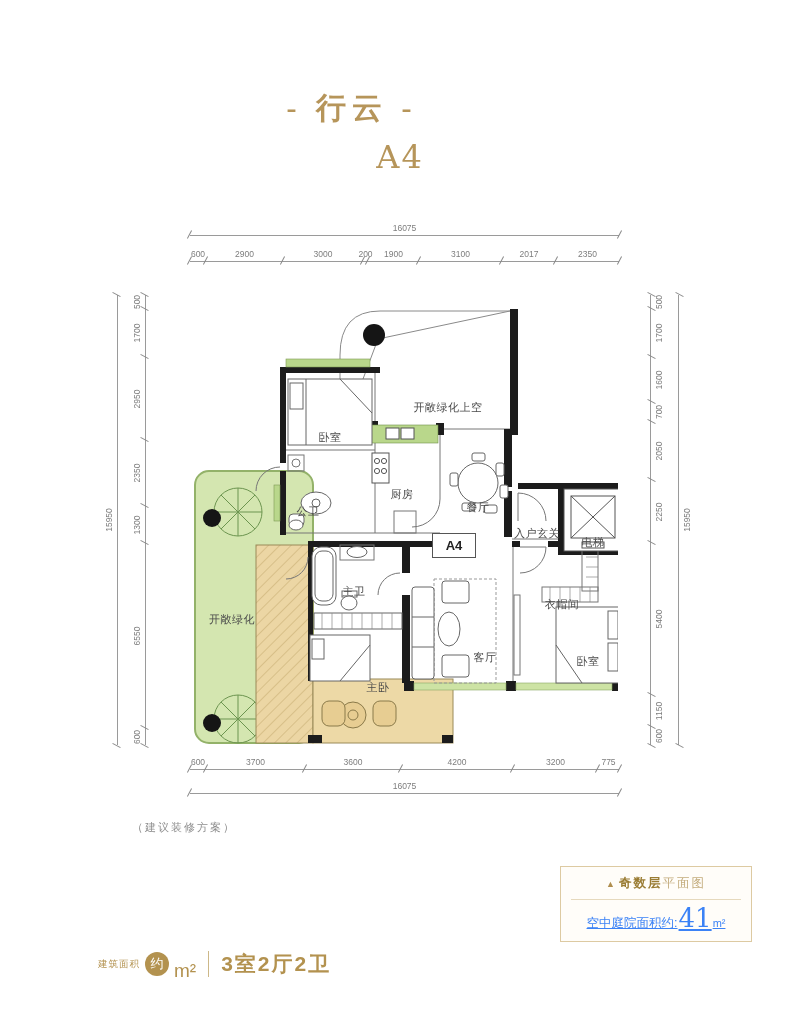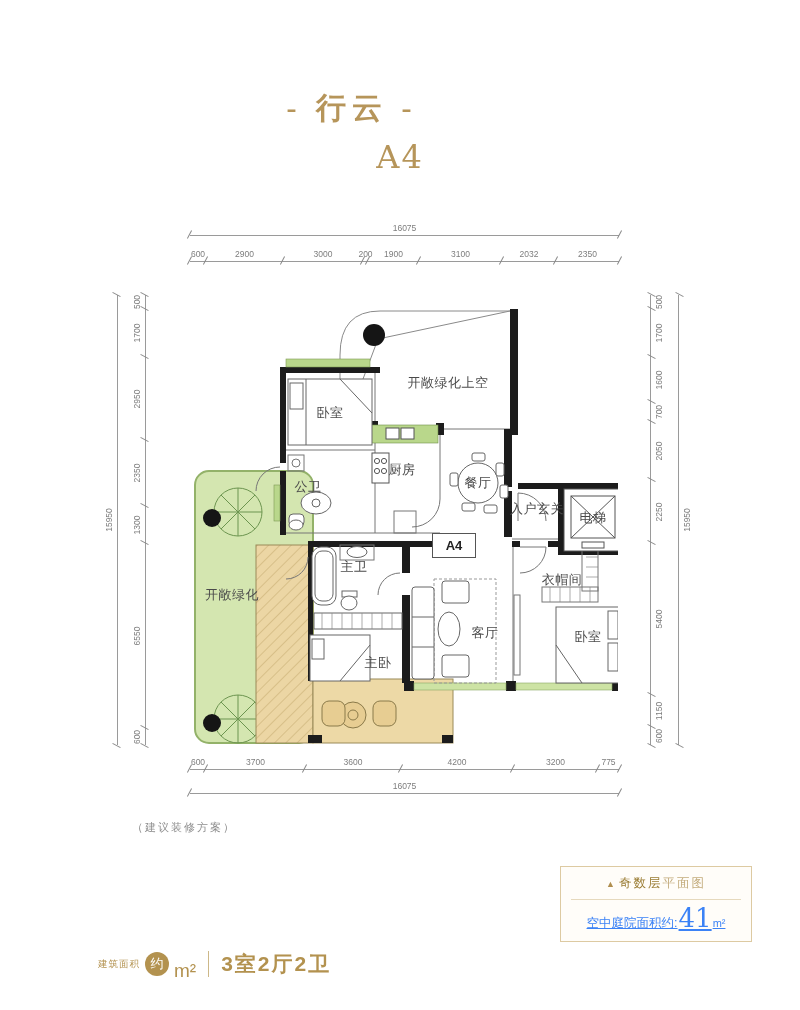--- a/index.html
+++ b/index.html
@@ -37,37 +37,37 @@
     position:absolute;top:50%;font-size:8.5px;color:#7d7d7d;white-space:nowrap;
     writing-mode:vertical-rl;transform:translateY(-50%) rotate(180deg);
   }
   .dim-v.lft .c span{right:3px;}
   .dim-v.rgt .c span{left:3px;}
   
   .plan{position:absolute;left:190px;top:295px;width:428px;height:450px;}
   .plan svg{position:absolute;left:0;top:0;}
   .room-label{
     position:absolute;transform:translate(-50%,-50%);
-    font-size:13px;color:#4a4a4a;white-space:nowrap;letter-spacing:0.5px;
+    font-size:11px;color:#4a4a4a;white-space:nowrap;letter-spacing:0.5px;margin-top:24px;
   }
   .a4-box{
     position:absolute;left:242px;top:238px;width:42px;height:23px;
     border:1px solid #555;display:flex;align-items:center;justify-content:center;
     font-size:13px;font-weight:bold;color:#222;background:#fff;
     font-family:"Liberation Sans",sans-serif;
   }
   
   .note{position:absolute;left:100px;top:820px;font-size:11px;color:#8d8d8d;letter-spacing:2px;margin-left:32px;}
   .info-box{
     position:absolute;left:560px;top:866px;width:192px;border:1px solid #ddcaa2;
     background:#fffdf9;padding:8px 10px 9px 10px;box-sizing:border-box;text-align:center;
   }
   .info-line1{font-size:12.5px;letter-spacing:2px;color:#c4ad7e;}
   .info-line1 .tri{color:#b08e4e;font-size:9px;margin-right:4px;letter-spacing:0;}
-  .info-line1 b{color:#9a7c33;font-weight:normal;}
+  .info-line1 b{color:#9a7c33;font-weight:bold;}
   .info-div{height:1px;background:#e6d9bd;margin:7px 0 5px 0;}
   .info-line2{color:#3b82f6;font-size:12.5px;display:flex;align-items:baseline;justify-content:center;text-decoration:underline;}
   .info-line2 .big{font-family:"DejaVu Serif",serif;font-size:26px;line-height:1;margin-left:1px;}
   .info-line2 .un{font-size:11px;margin-left:1px;}
   .area-bar{
     position:absolute;left:98px;top:946px;display:flex;align-items:center;color:#b3924f;
   }
   .area-lab{display:flex;flex-direction:row;font-size:9.5px;line-height:1.25;letter-spacing:1px;margin-right:5px;}
   .approx-circle{
     width:24px;height:24px;border-radius:50%;background:#b3924f;color:#fff;
@@ -102,21 +102,21 @@
   <div class="c" style="width:5px;">
       <span>200</span>
     </div>
   <div class="c" style="width:51px;">
       <span>1900</span>
     </div>
   <div class="c" style="width:83px;">
       <span>3100</span>
     </div>
   <div class="c" style="width:54px;">
-      <span>2032</span>
+      <span>2017</span>
     </div>
   <div class="c" style="width:63px;">
       <span>2350</span>
     </div>
 </div>
 
 <div class="dim-h" style="left:190px;top:756px;width:429px;">
   <div class="c" style="width:16px;">
       <span>600</span>
     </div>

